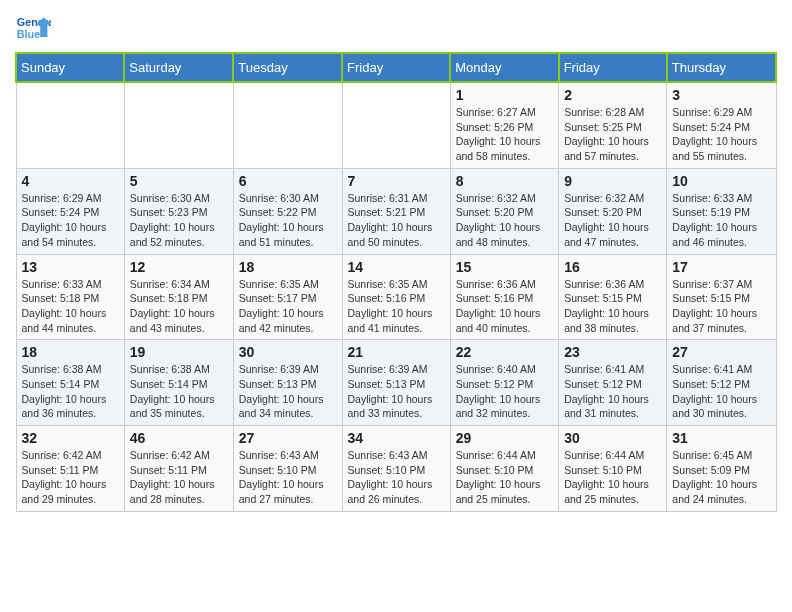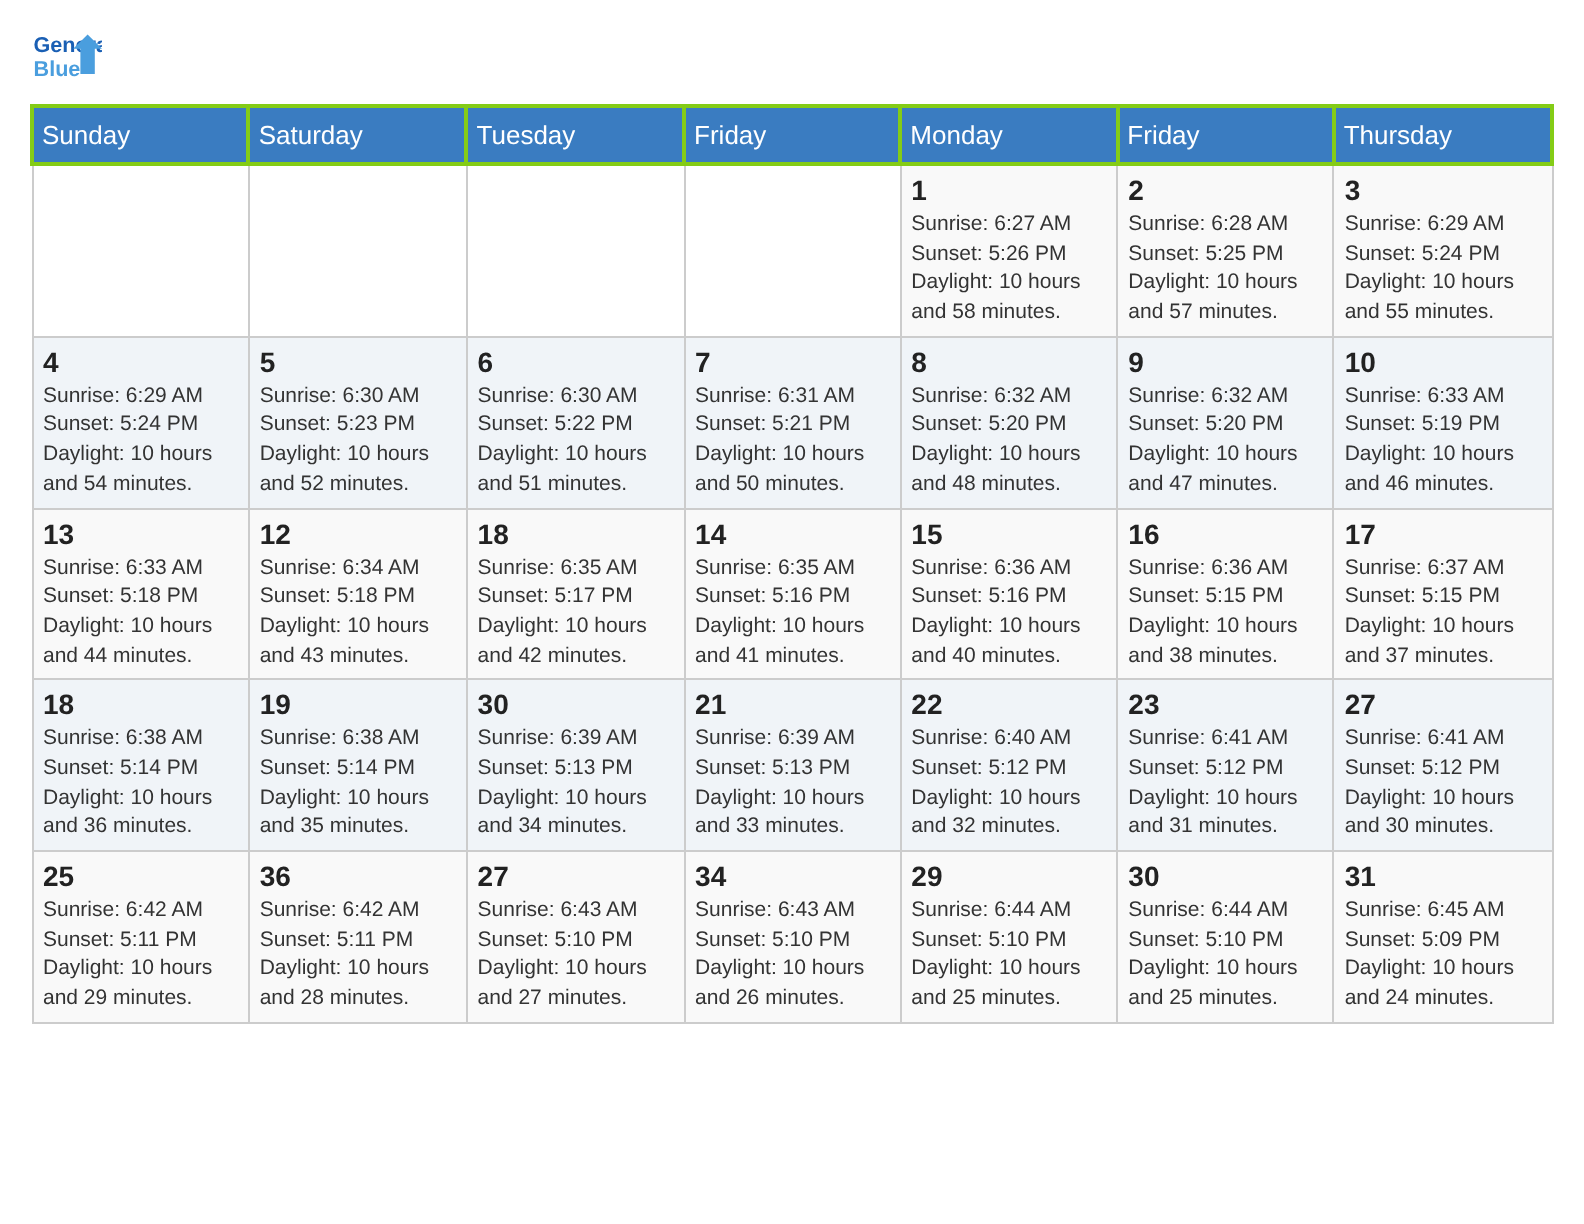--- a/index.html
+++ b/index.html
@@ -224,25 +224,25 @@
           <span class="day-num">23</span>
           <div class="day-info">Sunrise: 6:41 AM<br>Sunset: 5:12 PM<br>Daylight: 10 hours and 31 minutes.</div>
         </td>
         <td>
           <span class="day-num">27</span>
           <div class="day-info">Sunrise: 6:41 AM<br>Sunset: 5:12 PM<br>Daylight: 10 hours and 30 minutes.</div>
         </td>
       </tr>
       <tr class="row-even">
         <td>
-          <span class="day-num">25</span>
+          <span class="day-num">32</span>
           <div class="day-info">Sunrise: 6:42 AM<br>Sunset: 5:11 PM<br>Daylight: 10 hours and 29 minutes.</div>
         </td>
         <td>
-          <span class="day-num">36</span>
+          <span class="day-num">46</span>
           <div class="day-info">Sunrise: 6:42 AM<br>Sunset: 5:11 PM<br>Daylight: 10 hours and 28 minutes.</div>
         </td>
         <td>
           <span class="day-num">27</span>
           <div class="day-info">Sunrise: 6:43 AM<br>Sunset: 5:10 PM<br>Daylight: 10 hours and 27 minutes.</div>
         </td>
         <td>
           <span class="day-num">34</span>
           <div class="day-info">Sunrise: 6:43 AM<br>Sunset: 5:10 PM<br>Daylight: 10 hours and 26 minutes.</div>
         </td>

